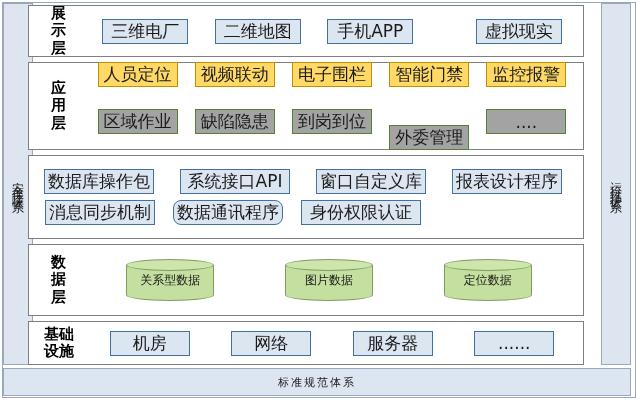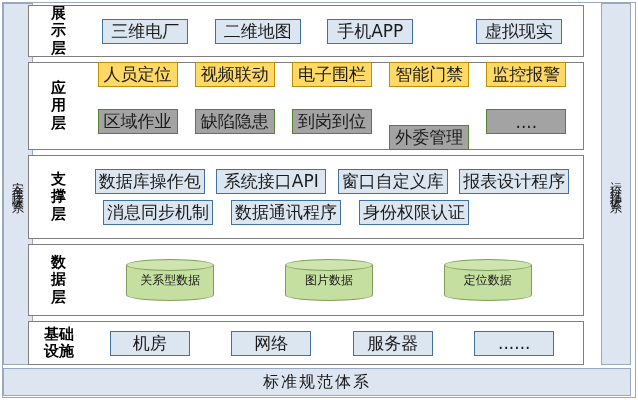--- a/index.html
+++ b/index.html
@@ -55,21 +55,21 @@
     position: absolute;
     left: 3px; top: 368px;
     width: 628px; height: 28px;
     background: #dde5f1;
     border: 1px solid #9aa8bd;
     display: flex;
     align-items: center;
     justify-content: center;
   }
   .bottom-bar-text {
-    font-size: 16px;
+    font-size: 11px;
     letter-spacing: 2px;
     color: #1a1a1a;
   }
 
   
   .layer {
     position: absolute;
     left: 28px;
     width: 556px;
     border: 1px solid #7f7f7f;
@@ -226,34 +226,31 @@
         <div class="node green" style="width:80px;">区域作业</div>
         <div class="node green" style="width:80px;">缺陷隐患</div>
         <div class="node green" style="width:80px;">到岗到位</div>
         <div class="node green" style="width:80px;margin-top:32px;">外委管理</div>
         <div class="node green" style="width:80px;">....</div>
       </div>
     </div>
   </div>
 
   <div class="layer" id="layer-support" style="top:155px; height:84px;">
-    <div class="layer-label">
-      <div class="layer-label-text">支撑层</div>
-    </div>
     <div class="layer-body">
       <div class="node-row" style="justify-content:space-around;">
         <div class="node blue" style="width:110px;">数据库操作包</div>
         <div class="node blue" style="width:110px;">系统接口API</div>
         <div class="node blue" style="width:110px;">窗口自定义库</div>
         <div class="node blue" style="width:110px;">报表设计程序</div>
       </div>
       <div class="node-row" style="justify-content:flex-start; gap:18px; padding-left:14px;">
         <div class="node blue" style="width:110px;">消息同步机制</div>
-        <div class="node blue" style="width:110px;">数据通讯程序</div>
-        <div class="node blue" style="width:110px;">身份权限认证</div>
+        <div class="node blue" style="width:110px;border-radius:8px;">数据通讯程序</div>
+        <div class="node blue" style="width:120px;">身份权限认证</div>
       </div>
     </div>
   </div>
 
   <div class="layer" id="layer-data" style="top:244px; height:72px;">
     <div class="layer-label">
       <div class="layer-label-text">数据层</div>
     </div>
     <div class="layer-body">
       <div class="cyl-row" style="justify-content:space-around;">

